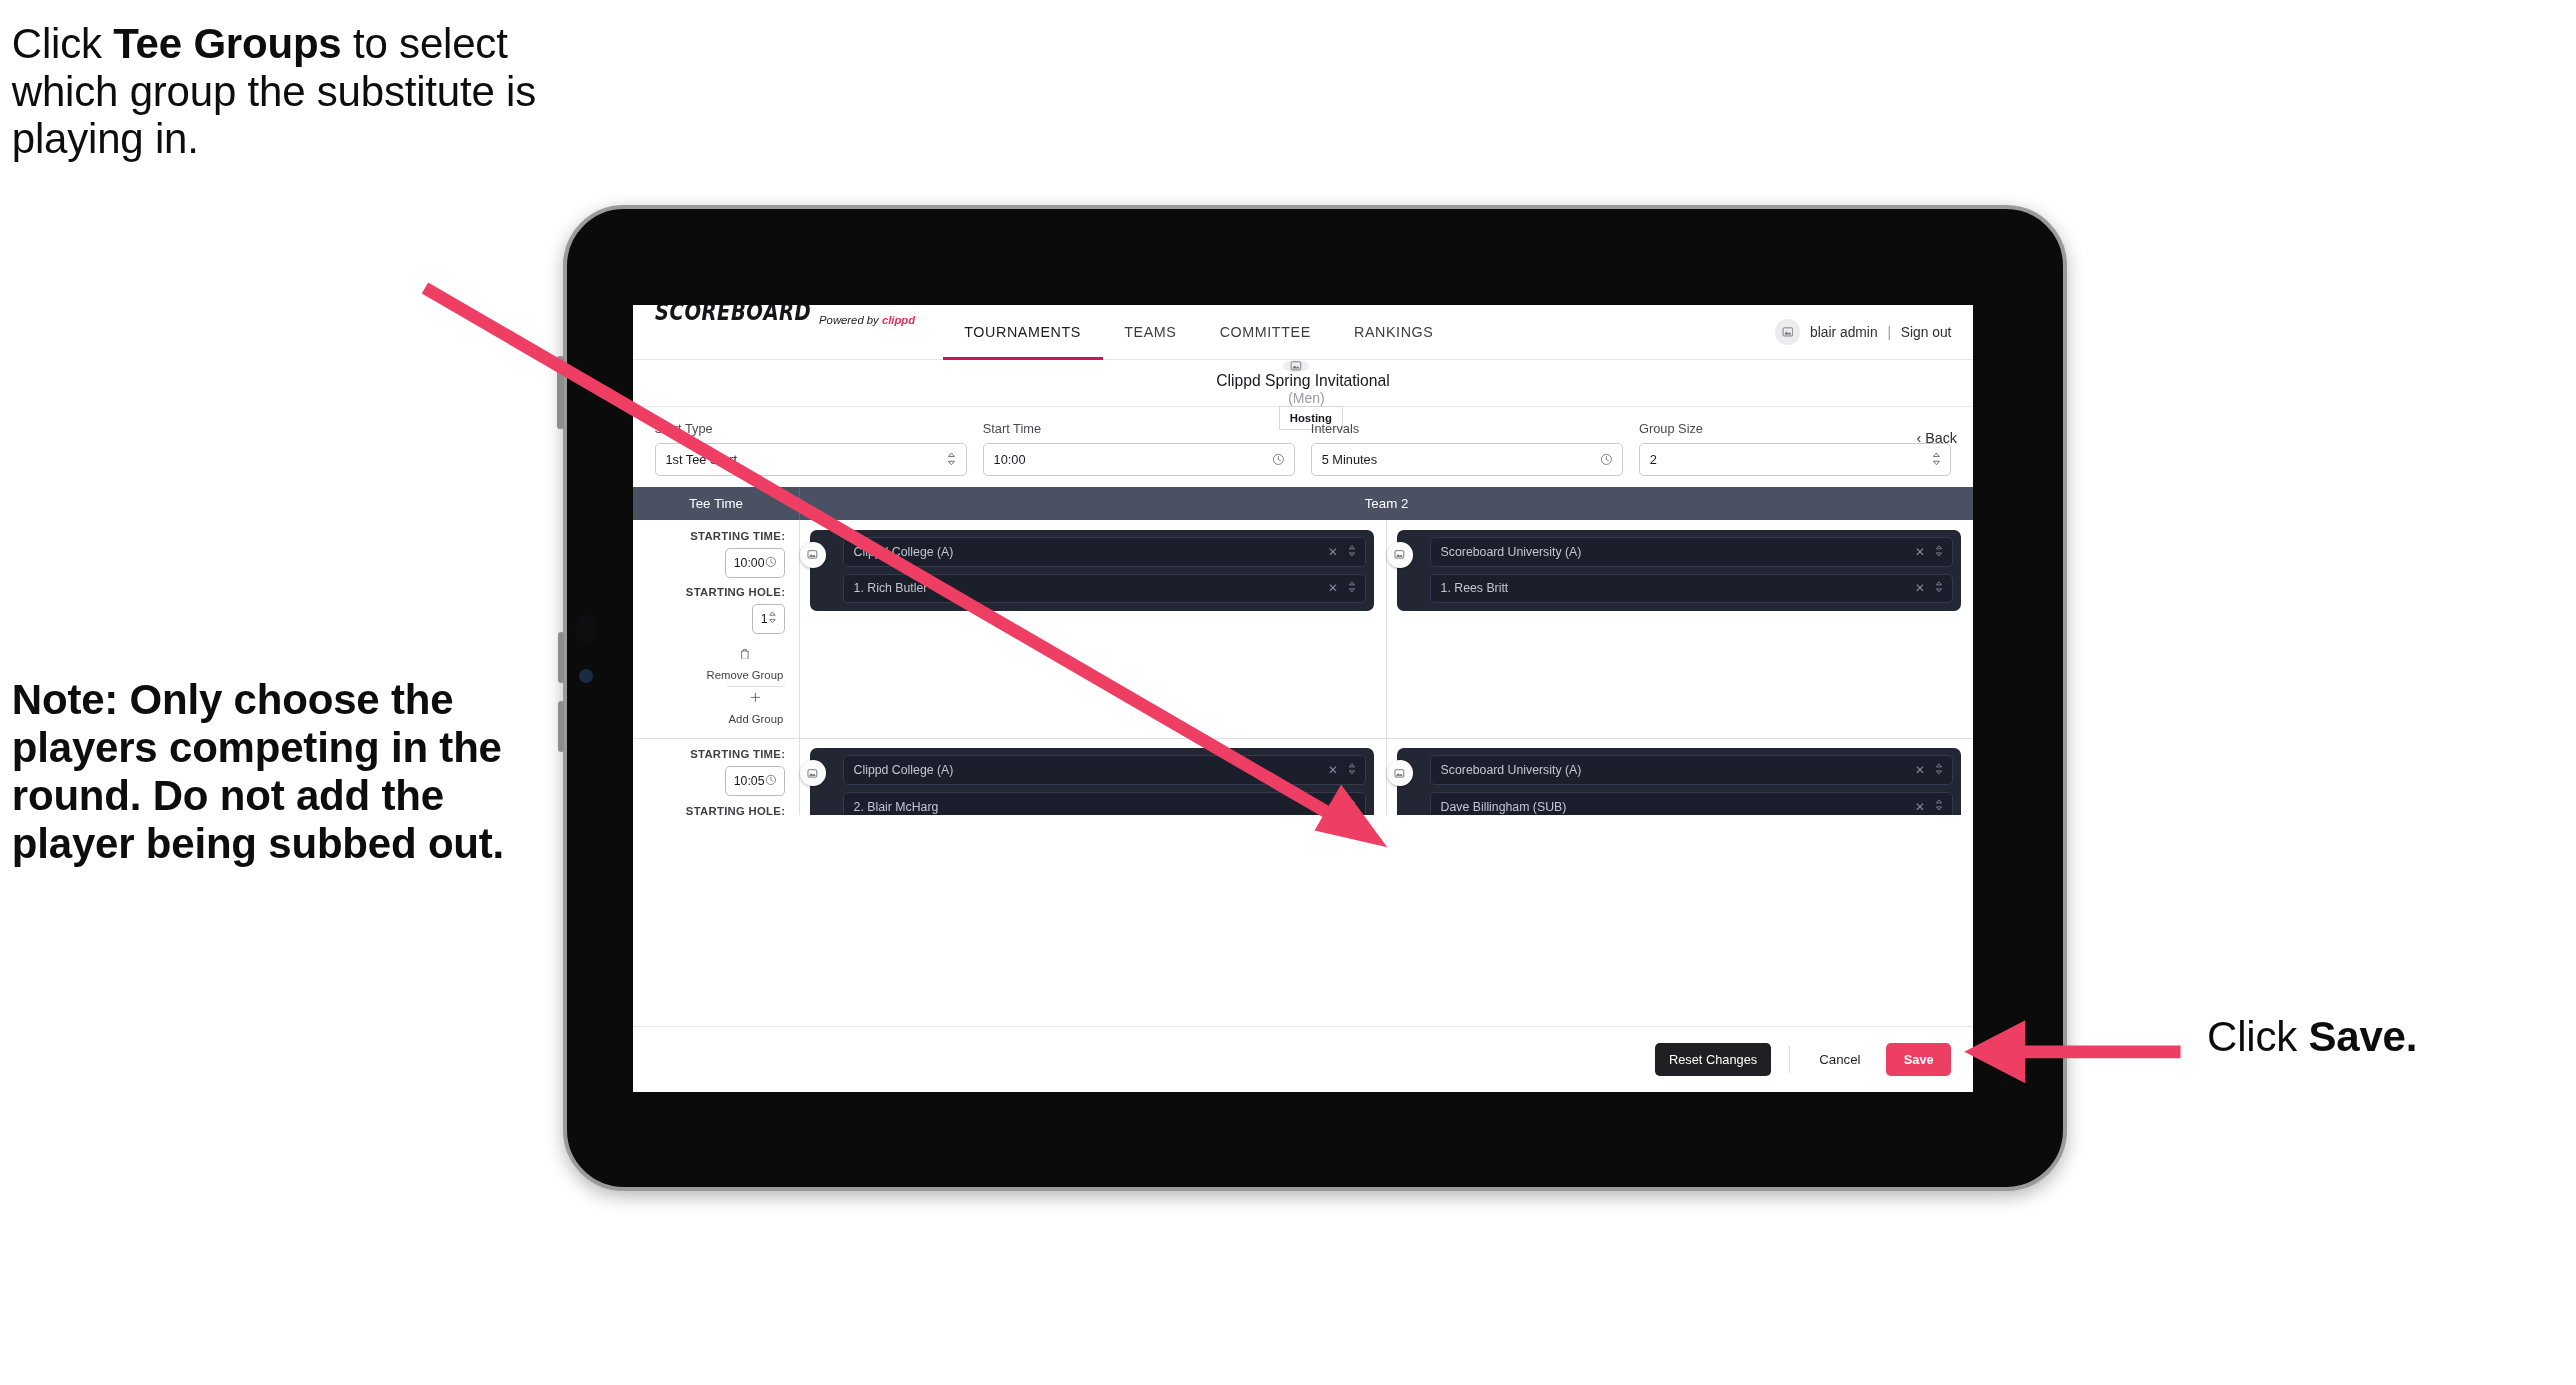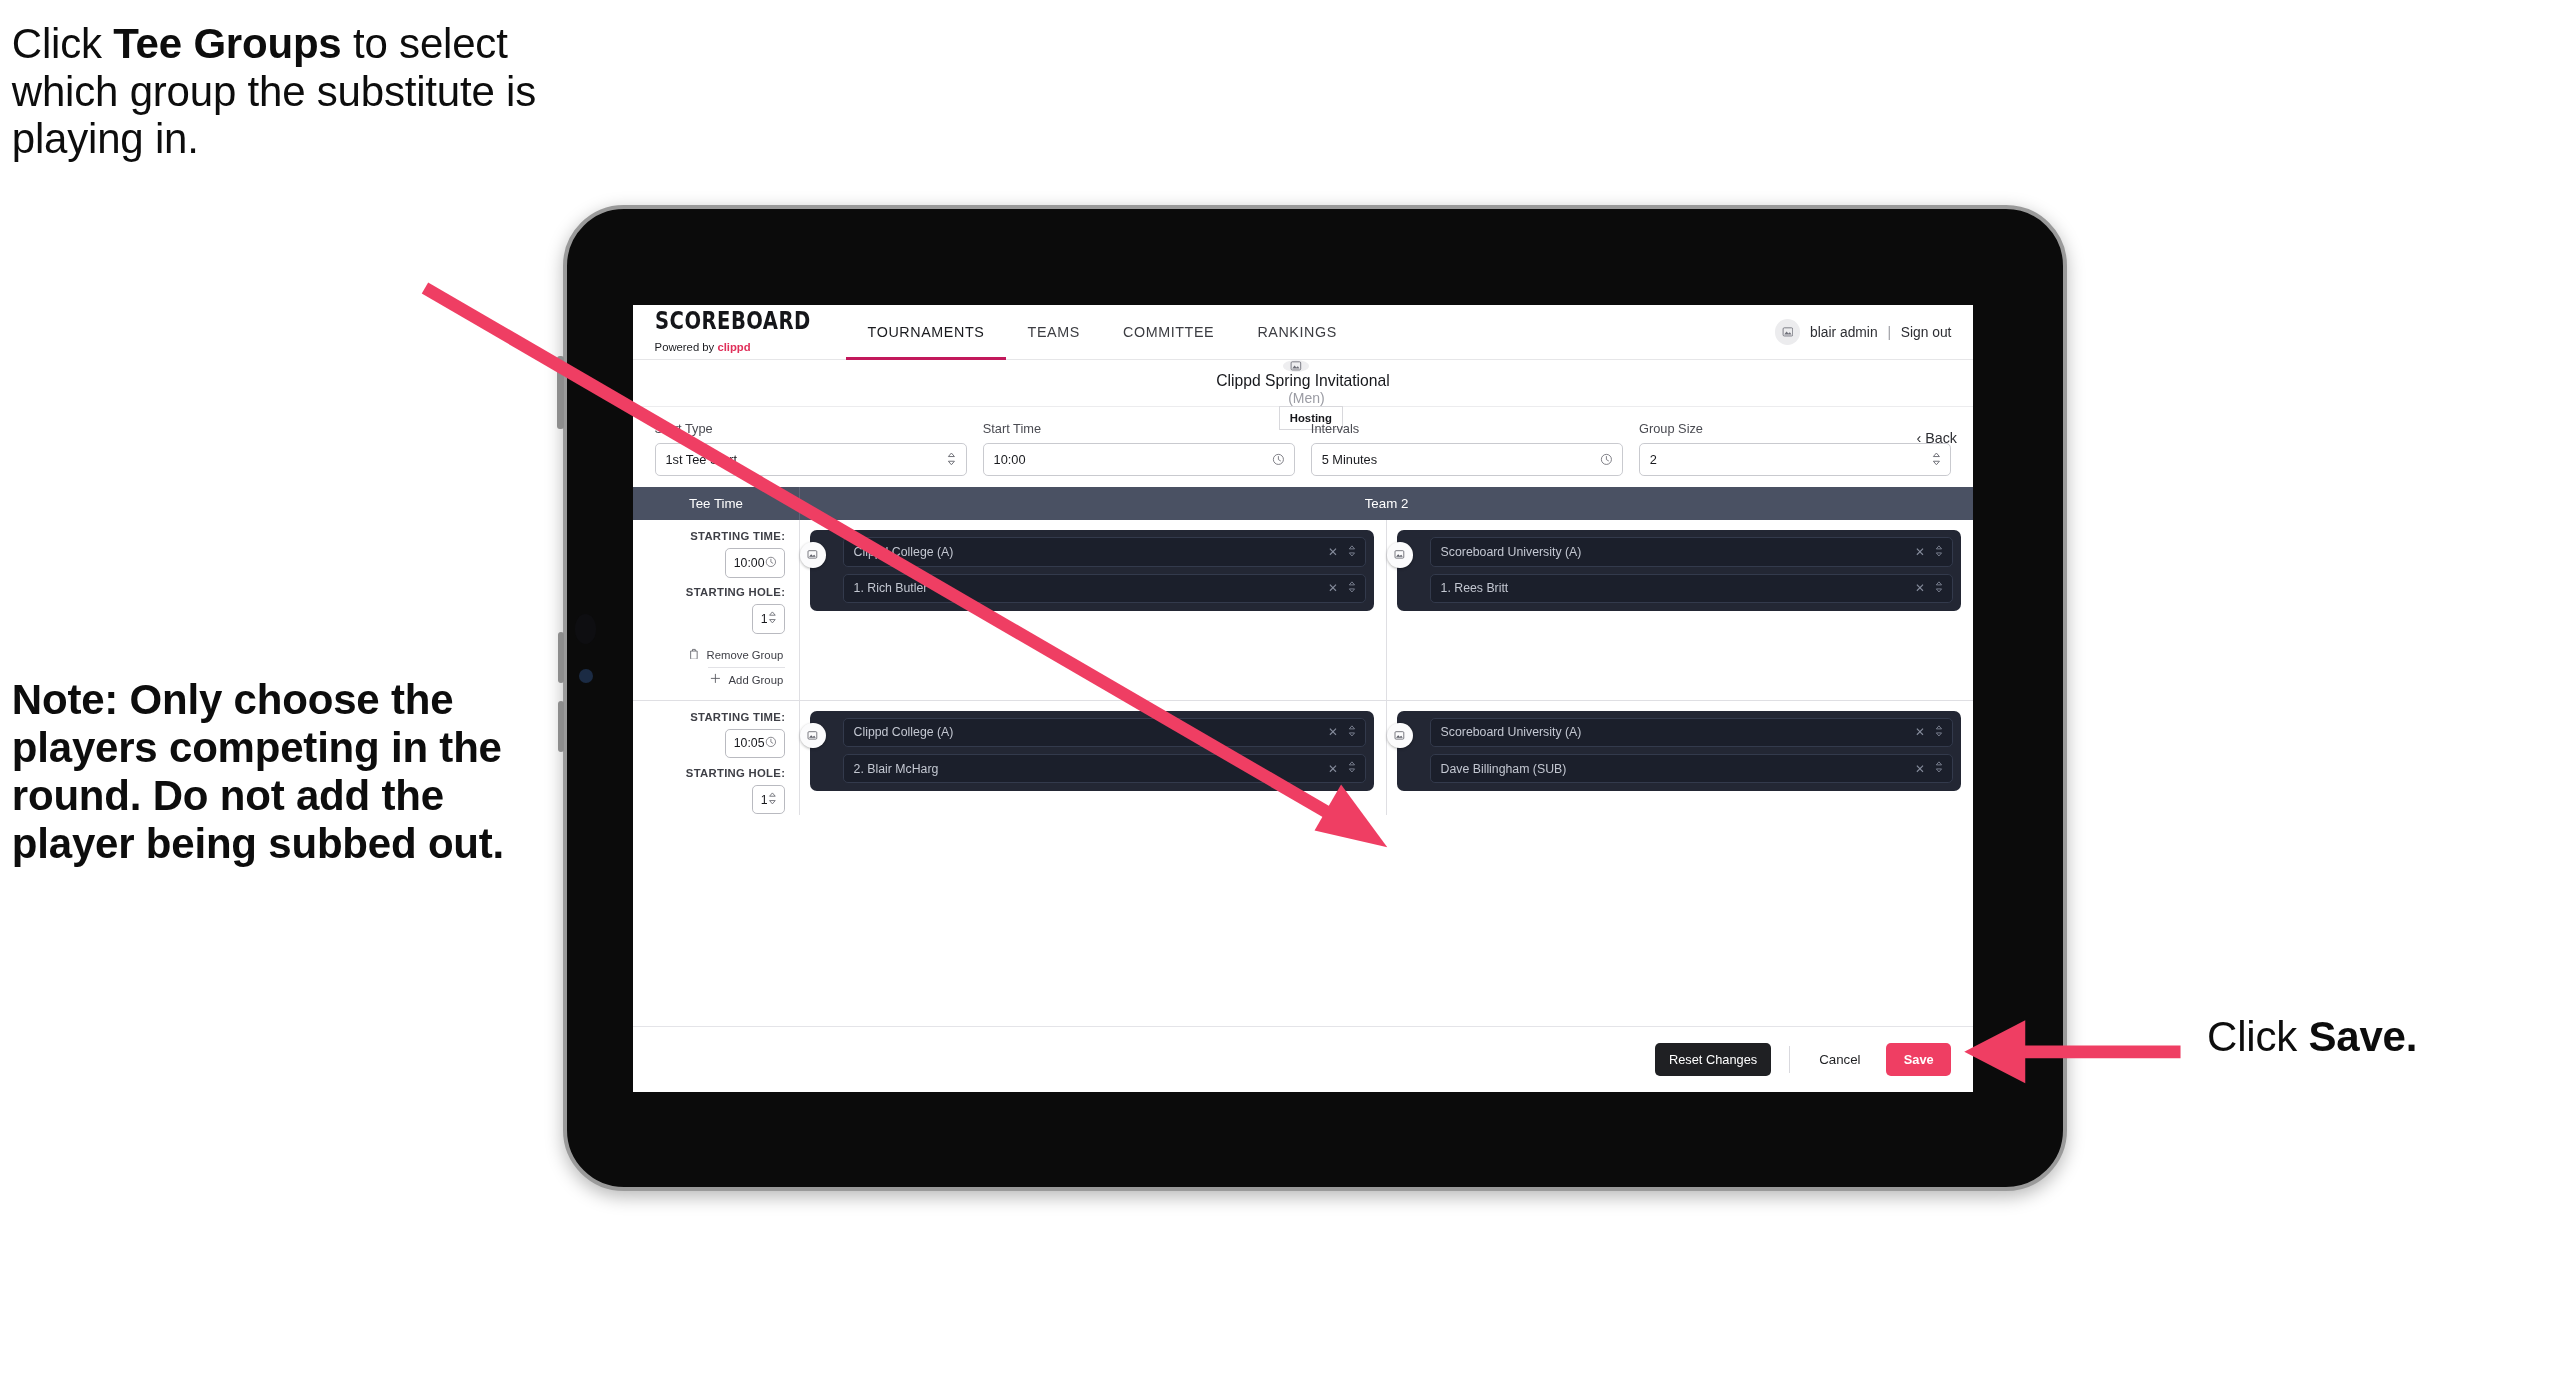--- a/index.html
+++ b/index.html
@@ -57,21 +57,21 @@
     overflow: hidden;
   }
 
   
   #topnav {
     height: 55px; background: #ffffff;
     border-bottom: 1px solid #e6e6e8;
     display: flex; align-items: stretch;
     position: relative;
   }
-  .brand { display:flex; flex-direction:column; justify-content:center; padding: 0 27.5px 0 21.6px; }
+  .brand { display:flex; justify-content:center; padding: 0 27.5px 0 21.6px; font-style: italic; }
   .brand-word {
     font-family: "DejaVu Sans", sans-serif;
     font-weight: 700; font-size: 20.6px; letter-spacing: 0.5px;
     color: #15161a; line-height: 1;
     transform: scaleY(1.22) scaleX(0.95);
     transform-origin: left center;
   }
   .brand-sub { font-size: 11.3px; color:#1b1c20; margin-top: 8.8px; }
   .brand-sub .clippd { color: #e0305a; font-weight: 700; }
 
@@ -148,21 +148,21 @@
   .tee-lab { font-size: 11.3px; font-weight:700; color:#3e3f46; letter-spacing:0.3px; text-align:center; margin-bottom: 5.9px;}
   .tee-input {
     height: 29.5px; border:1px solid #b9bac0; border-radius:4.9px; background:#fff;
     display:flex; align-items:center; padding: 0 7.9px; font-size: 12.3px; color:#16171b;
     margin-bottom: 8.8px;
   }
   .tee-input .v { flex:1; }
   .tee-input .g { color:#6f7077; font-size:11.8px; }
   .tee-act {
     display:flex; align-items:center; gap: 6.9px;
-    font-size: 11.3px; color:#3e3f46; padding: 4.9px 2px; cursor:pointer;
+    font-size: 11.3px; color:#3e3f46; padding: 4.9px 2px; cursor:pointer;flex-direction:column;
   }
   .tee-act.border-top { border-top: 1px solid #e2e2e6; }
   .tee-act .ic { color:#5a5b62; font-size: 11.8px; width: 11.8px; text-align:center;}
 
   .col-team { flex:1; border-right: 1px solid #dfdfe3; padding: 9.8px 11.8px 9.8px 9.8px; }
   .col-team:last-child { border-right:none; }
   .teamcard {
     background:#232734; border-radius: 6.9px; padding: 6.9px 7.9px 7.9px 7.9px;
     position: relative; padding-left: 33px;
   }

